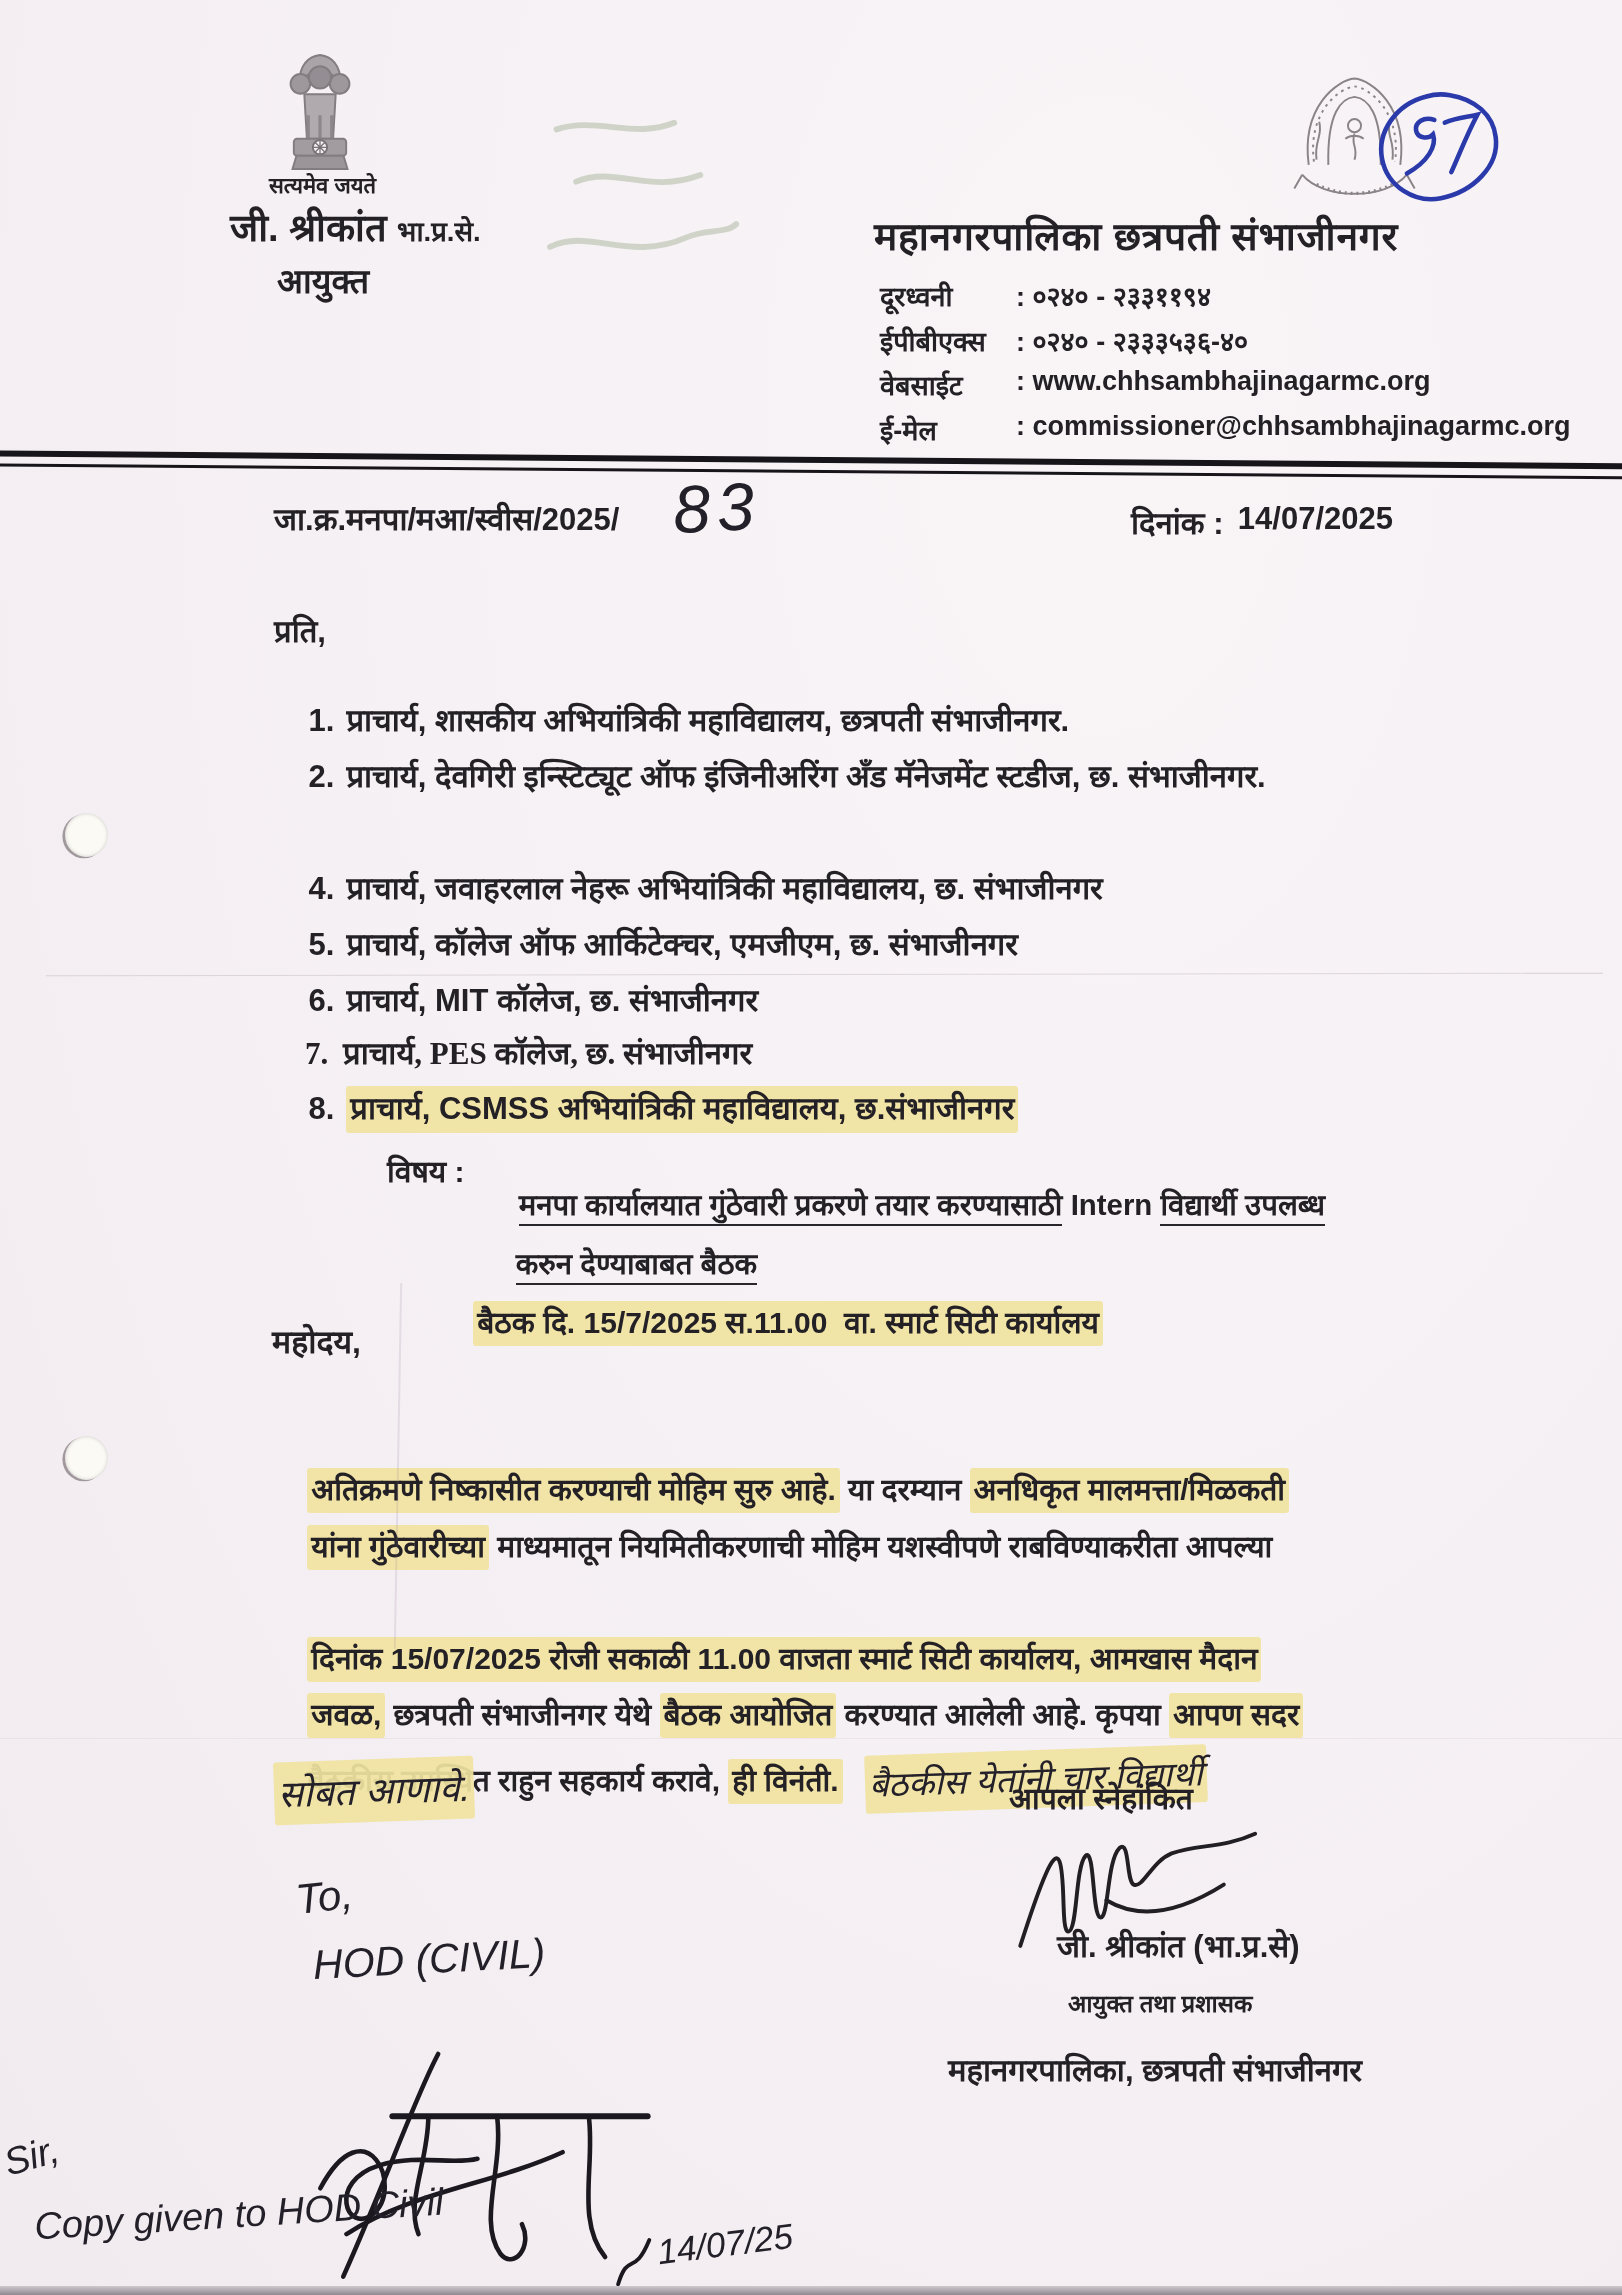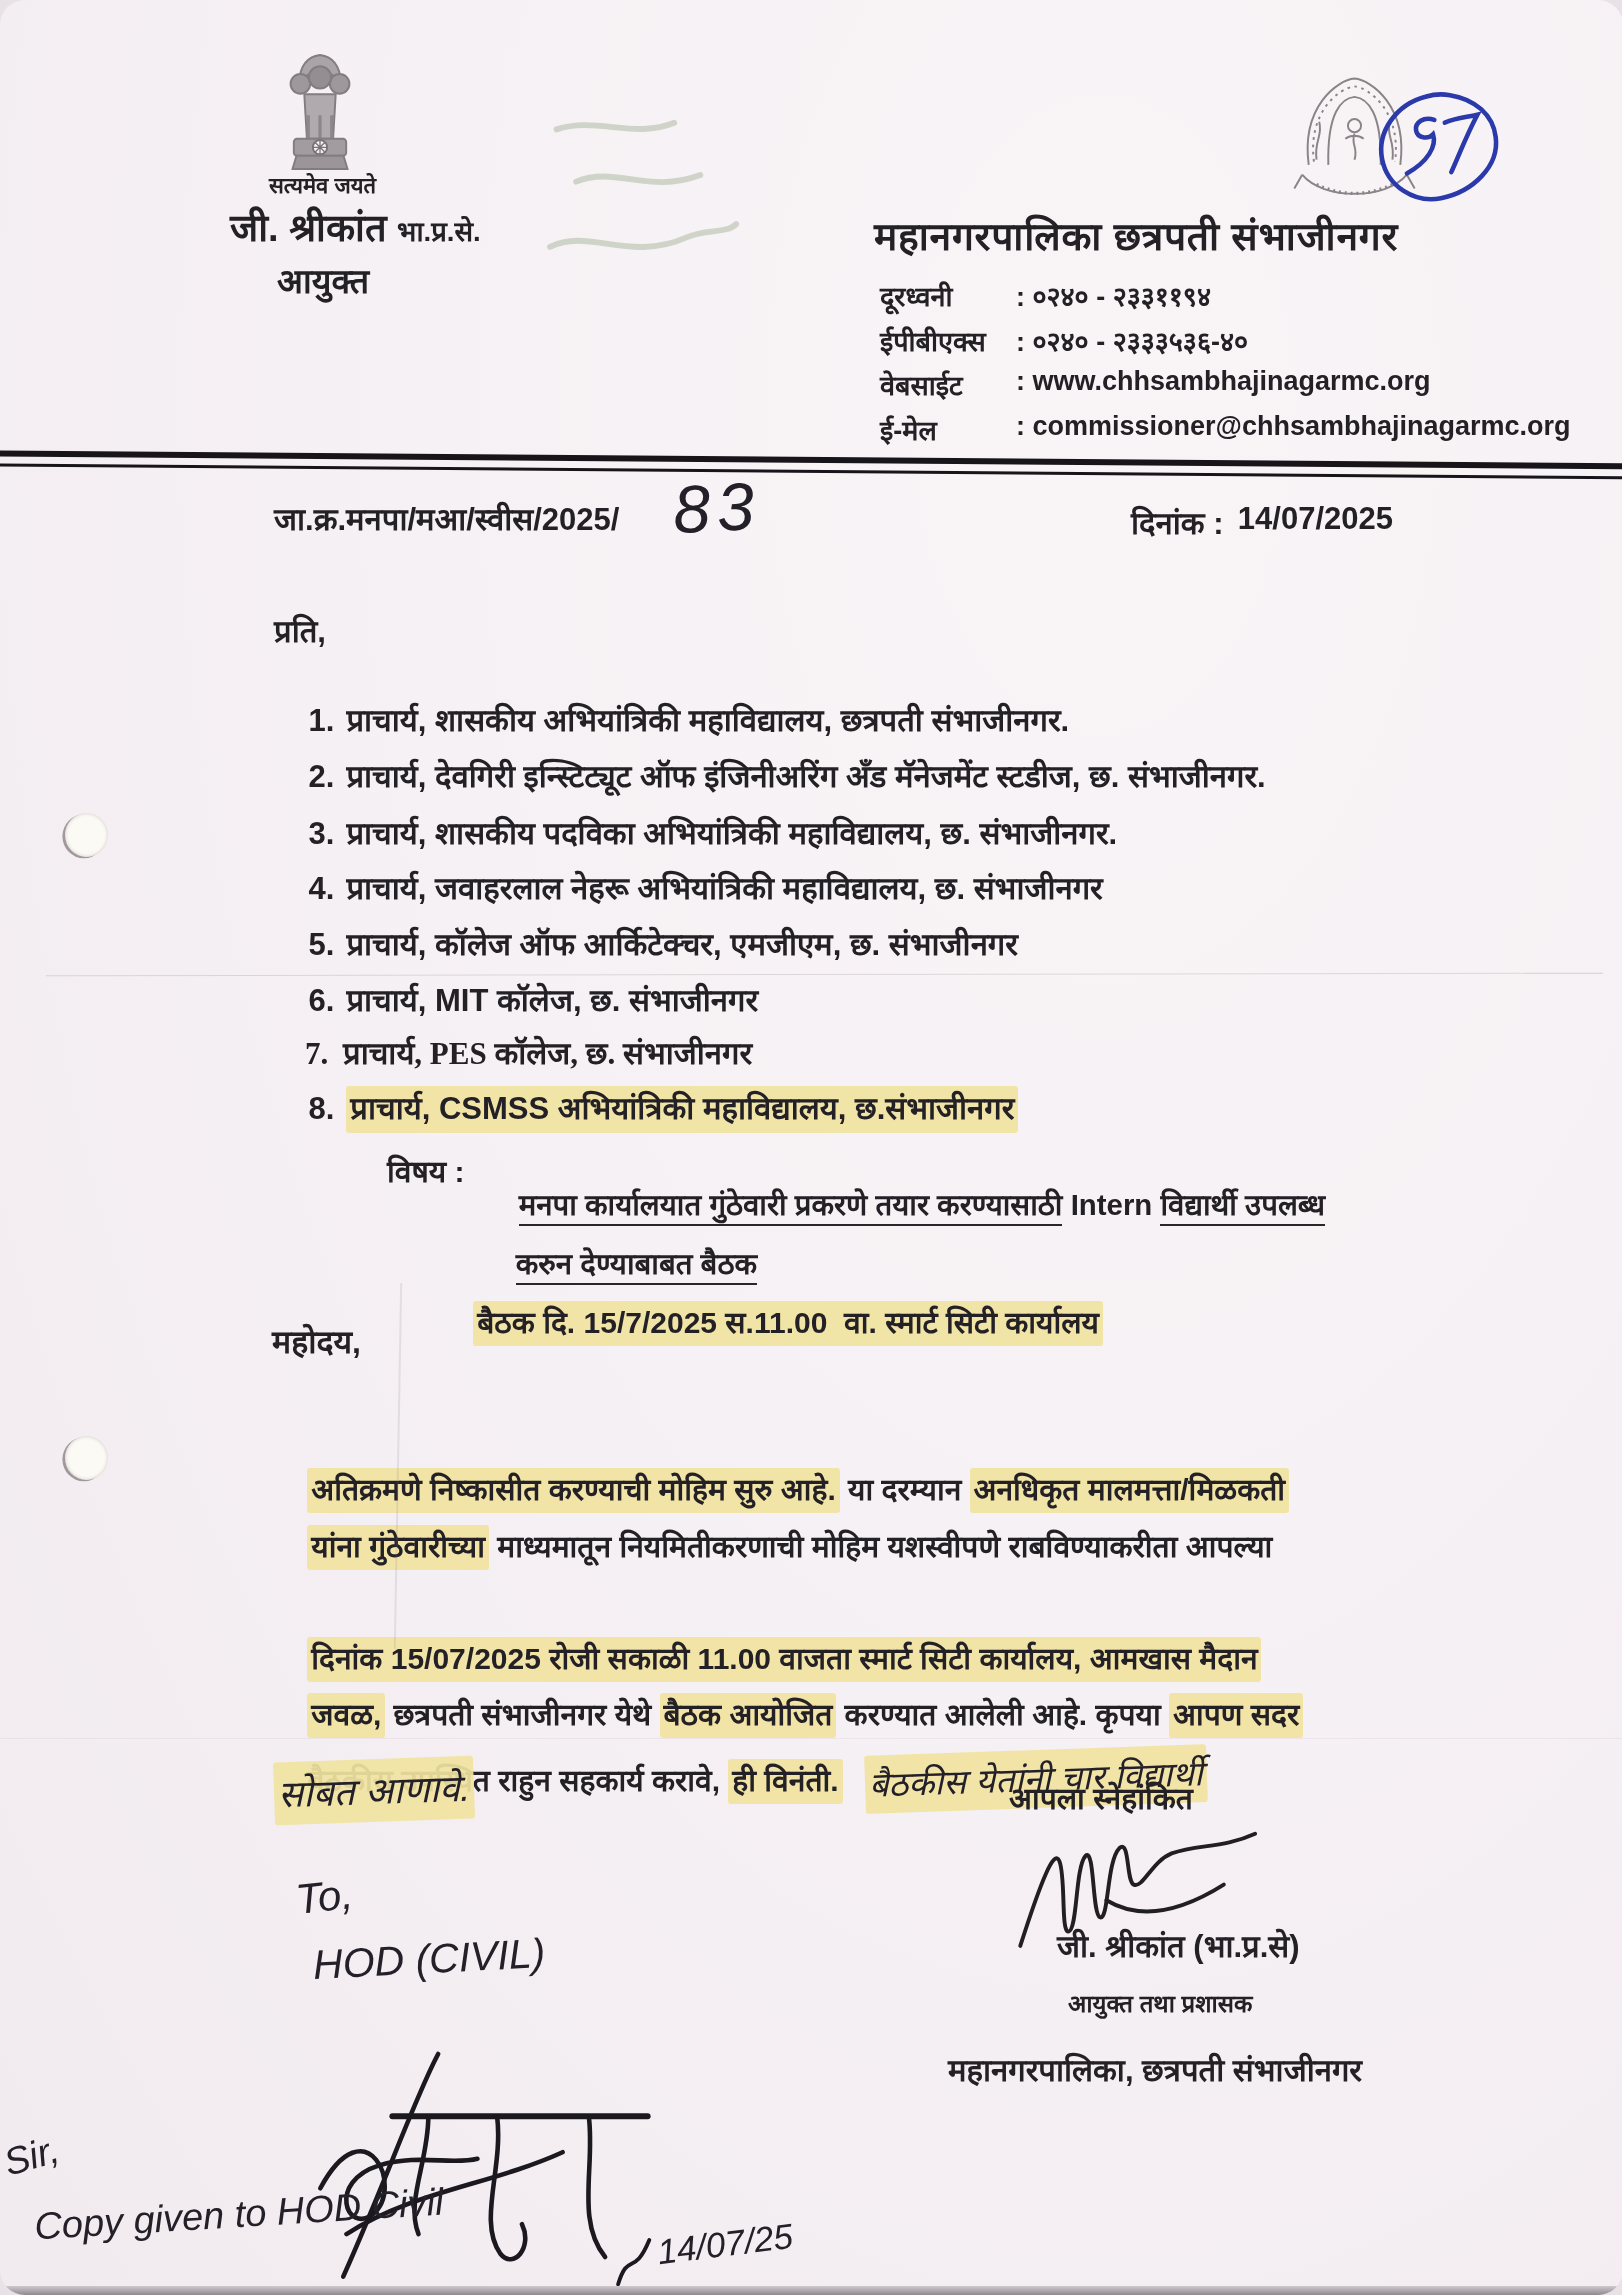--- a/index.html
+++ b/index.html
@@ -2,21 +2,20 @@
 <html style="font-size:10.5px"><head>
 <meta charset="utf-8">
 <style>
   html,body{margin:0;padding:0;background:#e8e2e6;}
   .page{
     position:relative;width:1623px;height:2295px;overflow:hidden;
     background:
       radial-gradient(ellipse at 68% 18%, #f9f5f7 0%, #f6f1f4 45%, #f1ebef 100%);
     font-family:"Liberation Sans","DejaVu Sans",sans-serif;
     color:#242126;
-    border-radius:25px;
   }
   .abs{position:absolute;white-space:pre;}
   .dev{font-weight:600;}
   .b{font-weight:700;}
   .hl{background:rgba(240,227,160,0.92);padding:5.2px 3.9px 6.5px 3.9px;border-radius:3.3px;}
   .ul{border-bottom:2.6px solid #2a272c;padding-bottom:3.3px;}
   .hw{font-style:italic;color:#232029;font-weight:500;}
   .contact-row{position:absolute;left:880px;display:flex;font-size:27px;font-weight:700;white-space:pre;}
   .c-label{display:inline-block;min-width:136px;}
   .c-val{font-weight:600;}
@@ -126,23 +125,20 @@
   </div>
 
   <div class="abs b" style="left:274px;top:609px;font-size:31px;">प्रति,</div>
 
   <div class="recipient" style="top:662px;">
     <span class="no">1.</span><span>प्राचार्य, शासकीय अभियांत्रिकी महाविद्यालय, छत्रपती संभाजीनगर.</span>
   </div>
   <div class="recipient" style="top:718px;">
     <span class="no">2.</span><span>प्राचार्य, देवगिरी इन्स्टिट्यूट ऑफ इंजिनीअरिंग अँड मॅनेजमेंट स्टडीज, छ. संभाजीनगर.</span>
   </div>
-  <div class="recipient" style="top:775px;">
-    <span class="no">3.</span><span>प्राचार्य, शासकीय पदविका अभियांत्रिकी महाविद्यालय, छ. संभाजीनगर.</span>
-  </div>
   <div class="recipient" style="top:830px;">
     <span class="no">4.</span><span>प्राचार्य, जवाहरलाल नेहरू अभियांत्रिकी महाविद्यालय, छ. संभाजीनगर</span>
   </div>
   <div class="recipient" style="top:886px;">
     <span class="no">5.</span><span>प्राचार्य, कॉलेज ऑफ आर्किटेक्चर, एमजीएम, छ. संभाजीनगर</span>
   </div>
   <div class="recipient" style="top:942px;">
     <span class="no">6.</span><span>प्राचार्य, MIT कॉलेज, छ. संभाजीनगर</span>
   </div>
   <div class="recipient" style="top:995px;font-family:Liberation Serif, serif;">

